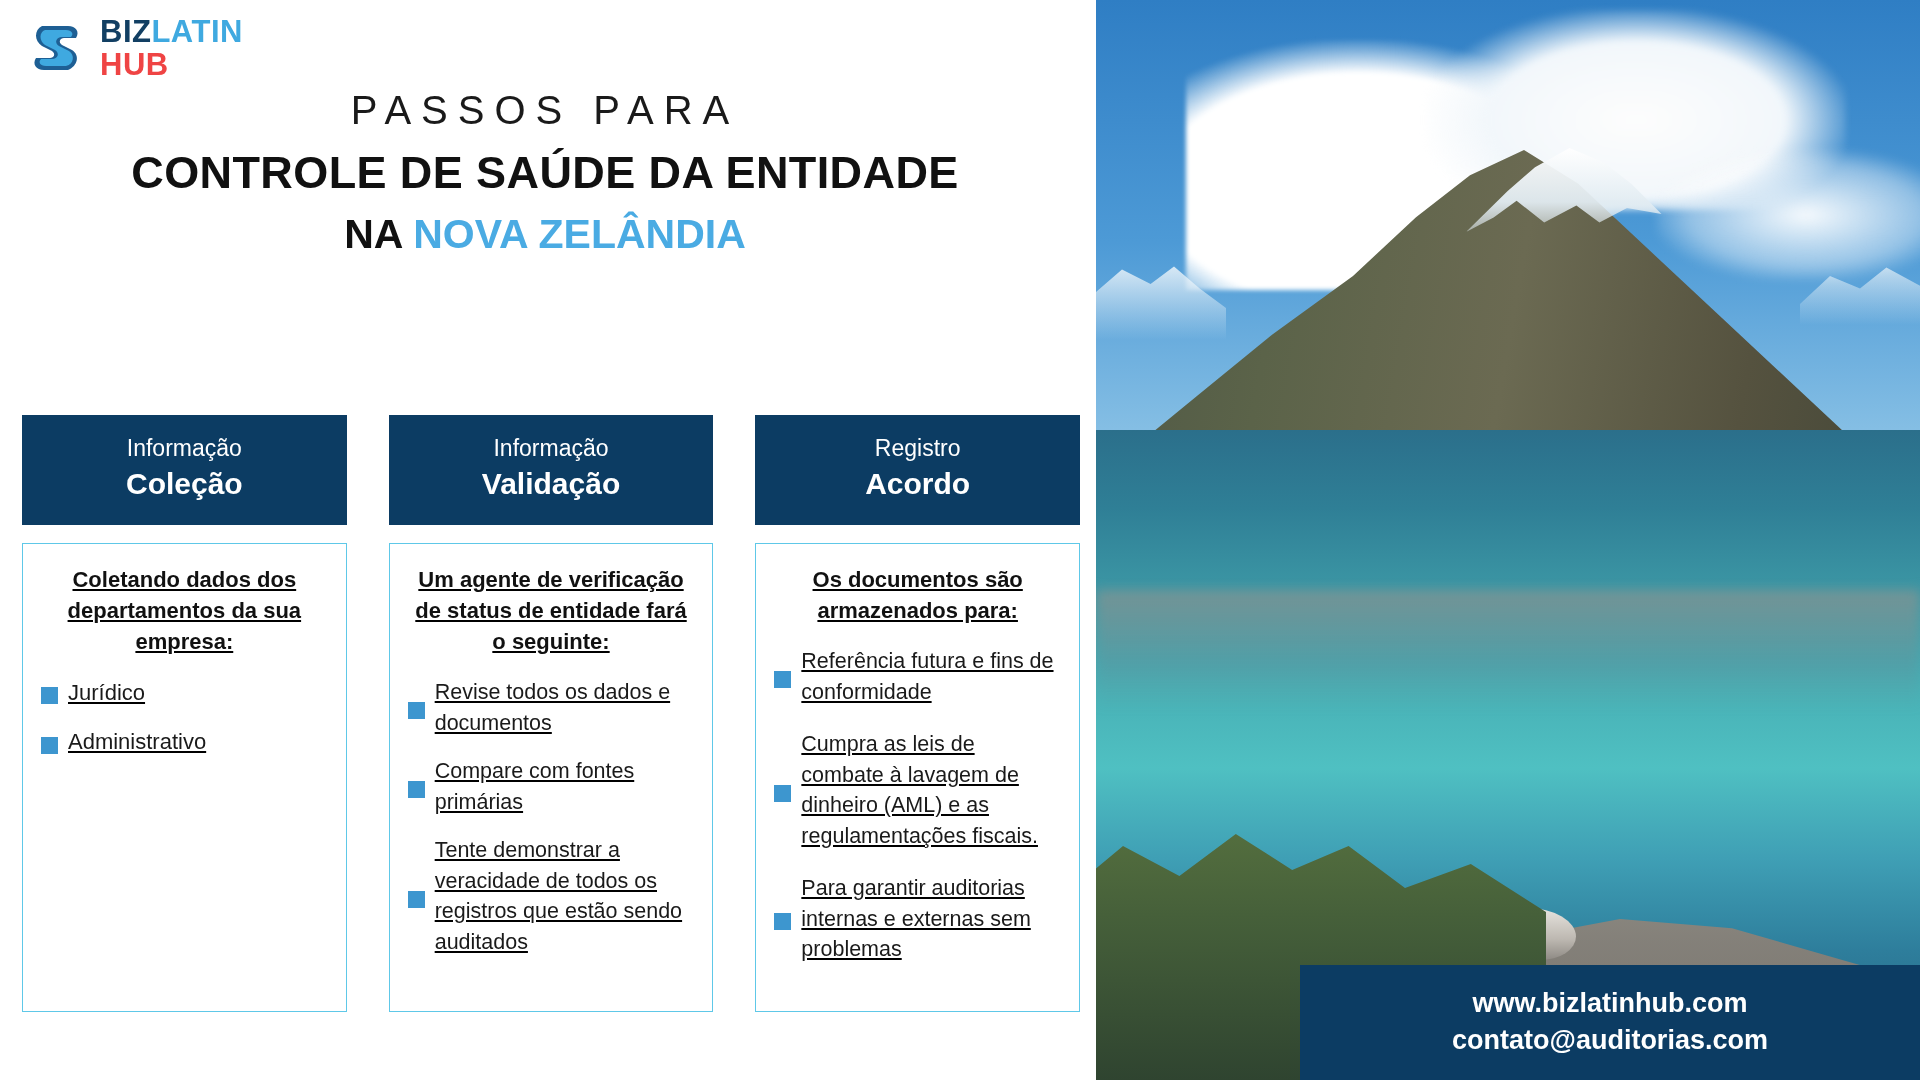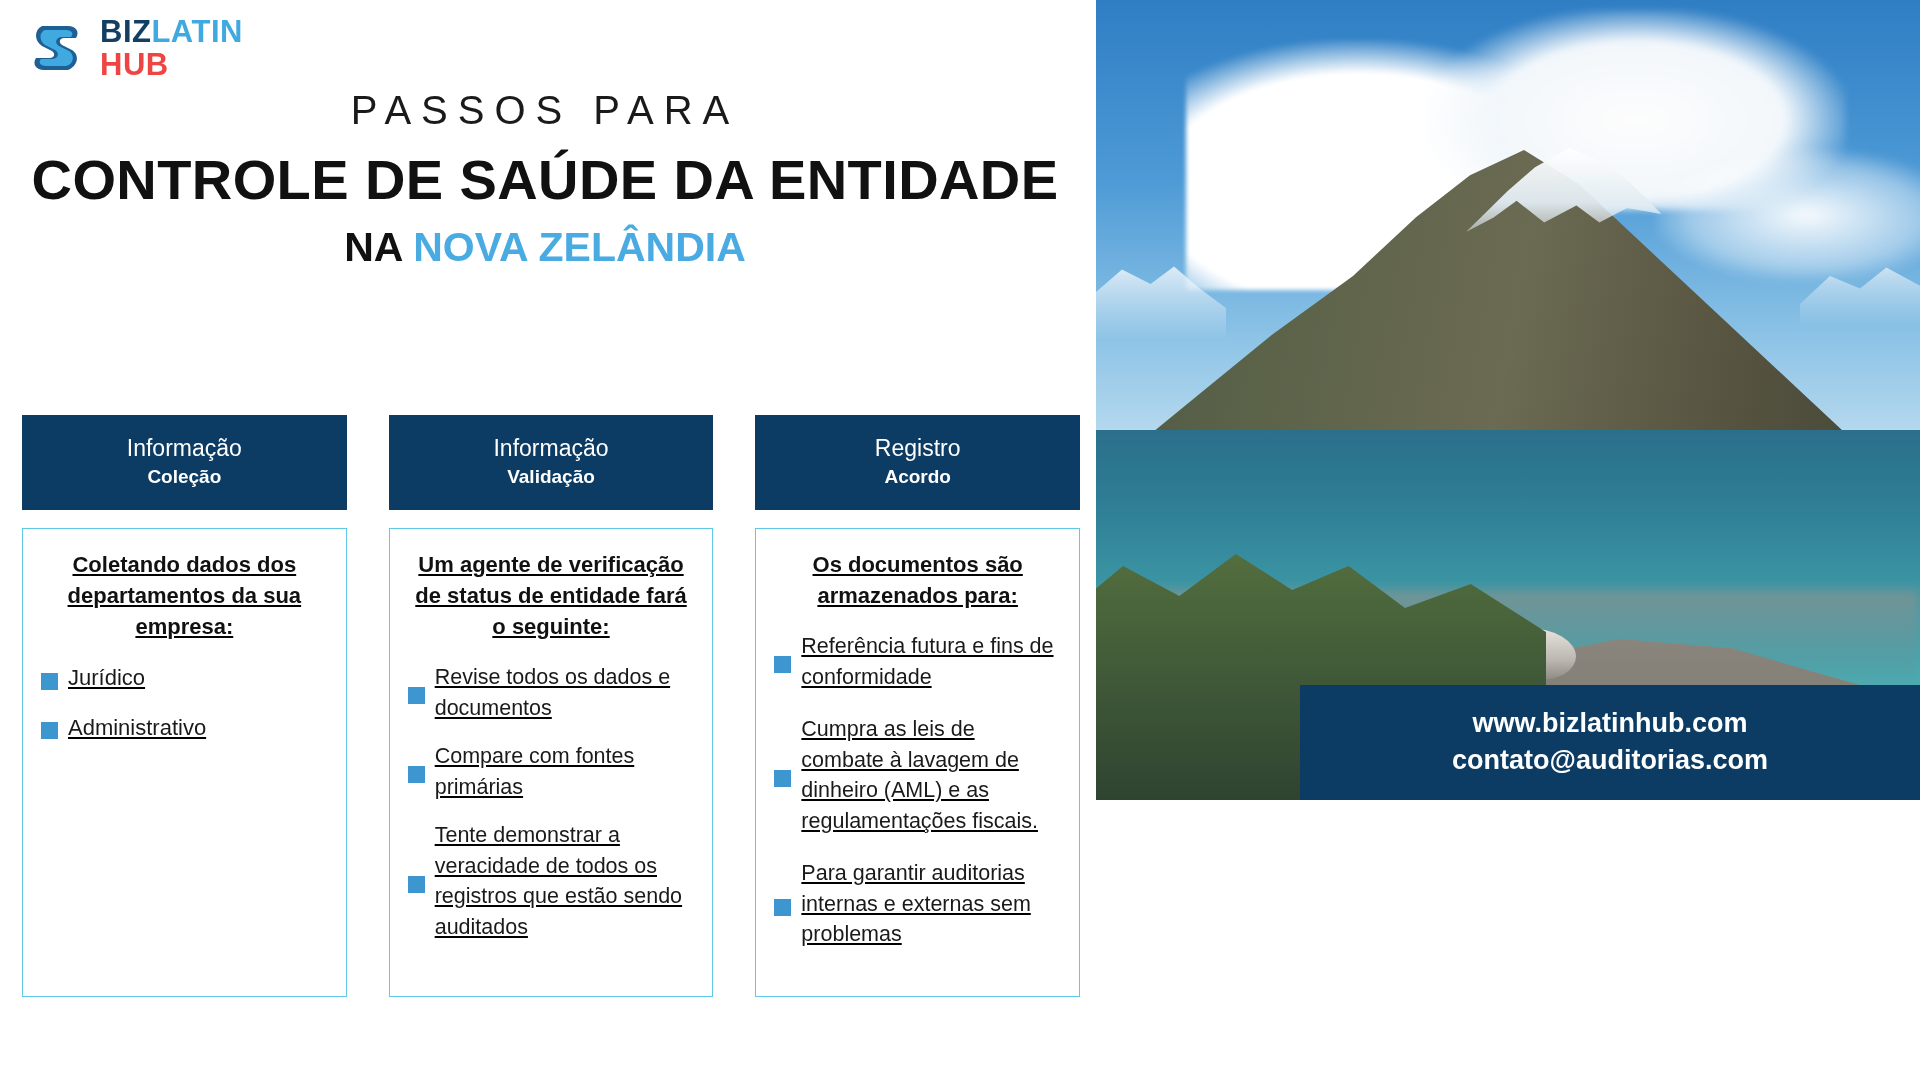--- a/index.html
+++ b/index.html
@@ -58,21 +58,21 @@
     text-align: center;
   }
   .head-line1 {
     font-size: 40px;
     letter-spacing: 10px;
     color: #1a1a1a;
     font-weight: 400;
     margin-bottom: 14px;
   }
   .head-line2 {
-    font-size: 56px;
+    font-size: 45px;
     font-weight: bold;
     color: #111111;
     letter-spacing: 0.4px;
     margin-bottom: 12px;
   }
   .head-line3 {
     font-size: 41px;
     font-weight: bold;
     color: #111111;
   }
@@ -98,21 +98,21 @@
     text-align: center;
     padding: 18px 8px 20px 8px;
     line-height: 1.35;
   }
   .col-header .h-top {
     font-size: 23px;
     font-weight: 400;
     display: block;
   }
   .col-header .h-bottom {
-    font-size: 19px;
+    font-size: 30px;
     font-weight: bold;
     display: block;
   }
   .col-body {
     border: 1.5px solid #5ec8e8;
     border-top: none;
     margin-top: 18px;
     border-top: 1.5px solid #5ec8e8;
     padding: 20px 18px 24px 18px;
     flex: 1;
@@ -152,21 +152,21 @@
   }
   .col-1 .bullet-text { font-size: 22px; }
   .col-3 .bullet { margin-bottom: 22px; }
 
   
   .photo {
     position: absolute;
     left: 1096px;
     top: 0;
     width: 824px;
-    height: 800px;
+    height: 1080px;
     overflow: hidden;
     background: #2f6d86;
   }
   .sky {
     position: absolute;
     left: 0; top: 0; width: 100%; height: 56%;
     background: linear-gradient(180deg, #2f7ec4 0%, #4d9ad6 40%, #8cc3e6 75%, #bcdcef 100%);
   }
   .cloud-a {
     position: absolute;

